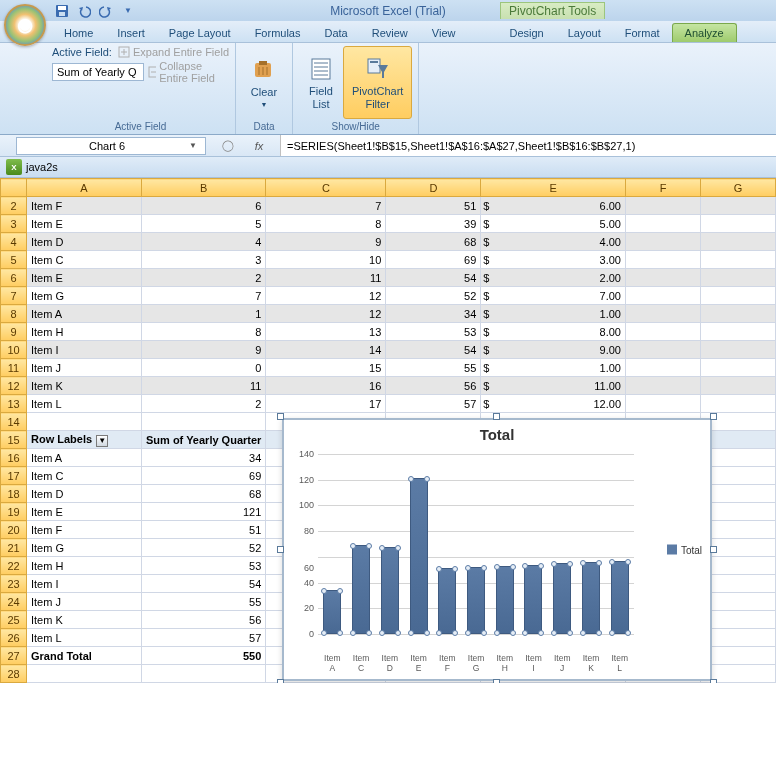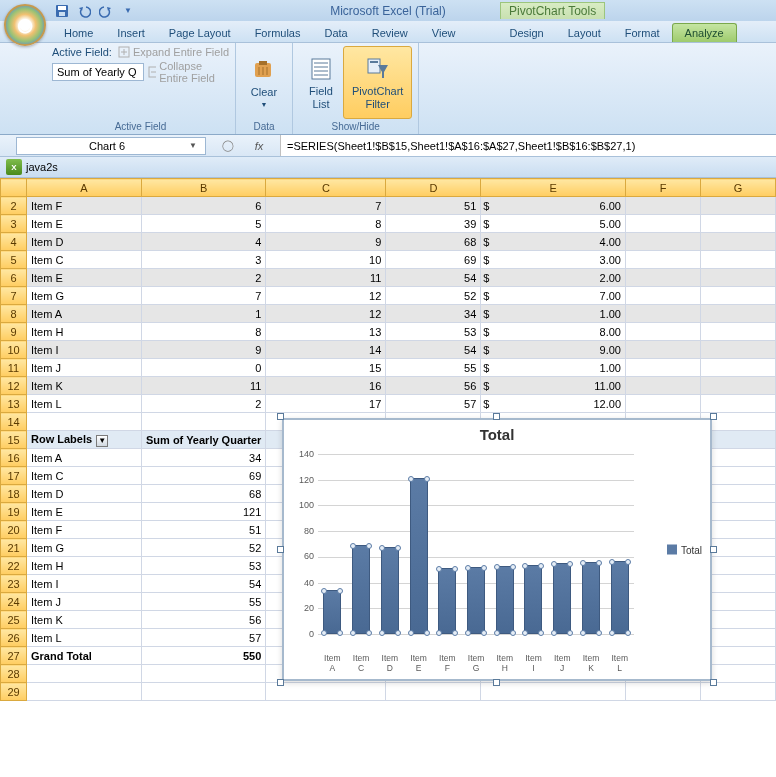--- a/index.html
+++ b/index.html
@@ -511,51 +511,40 @@
           <th class="rowhdr">28</th>
           <td></td>
           <td></td>
           <td></td>
           <td></td>
           <td style="border-right:none"></td>
           <td style="border-left:none"></td>
           <td></td>
           <td></td>
         </tr>
-        <tr>
-          <th class="rowhdr">29</th>
-          <td></td>
-          <td></td>
-          <td></td>
-          <td></td>
-          <td style="border-right:none"></td>
-          <td style="border-left:none"></td>
-          <td></td>
-          <td></td>
-        </tr>
       </tbody>
     </table>
 
   <div class="chart">
     <div class="chart-handles">
       <div class="handle h-nw"></div>
         <div class="handle h-n"></div>
         <div class="handle h-ne"></div>
       <div class="handle h-w"></div>
         <div class="handle h-e"></div>
       <div class="handle h-sw"></div>
         <div class="handle h-s"></div>
         <div class="handle h-se"></div>
     </div>
     <div class="chart-title">Total</div>
     <div class="axis-y" id="axisY">
         <div class="ytick" style="top: 180px;">0</div>
         <div class="ytick" style="top: 154.286px;">20</div>
         <div class="ytick" style="top: 128.571px;">40</div>
-        <div class="ytick" style="top: 102px;">60</div>
+        <div class="ytick" style="top: 114px;">60</div>
         <div class="ytick" style="top: 77.1429px;">80</div>
         <div class="ytick" style="top: 51.4286px;">100</div>
         <div class="ytick" style="top: 25.7143px;">120</div>
         <div class="ytick" style="top: 0px;">140</div>
       </div>
     <div class="plot" id="plot">
         <div class="gridline" style="top: 180px;"></div>
         <div class="gridline" style="top: 154.286px;"></div>
         <div class="gridline" style="top: 128.571px;"></div>
         <div class="gridline" style="top: 102.857px;"></div>

